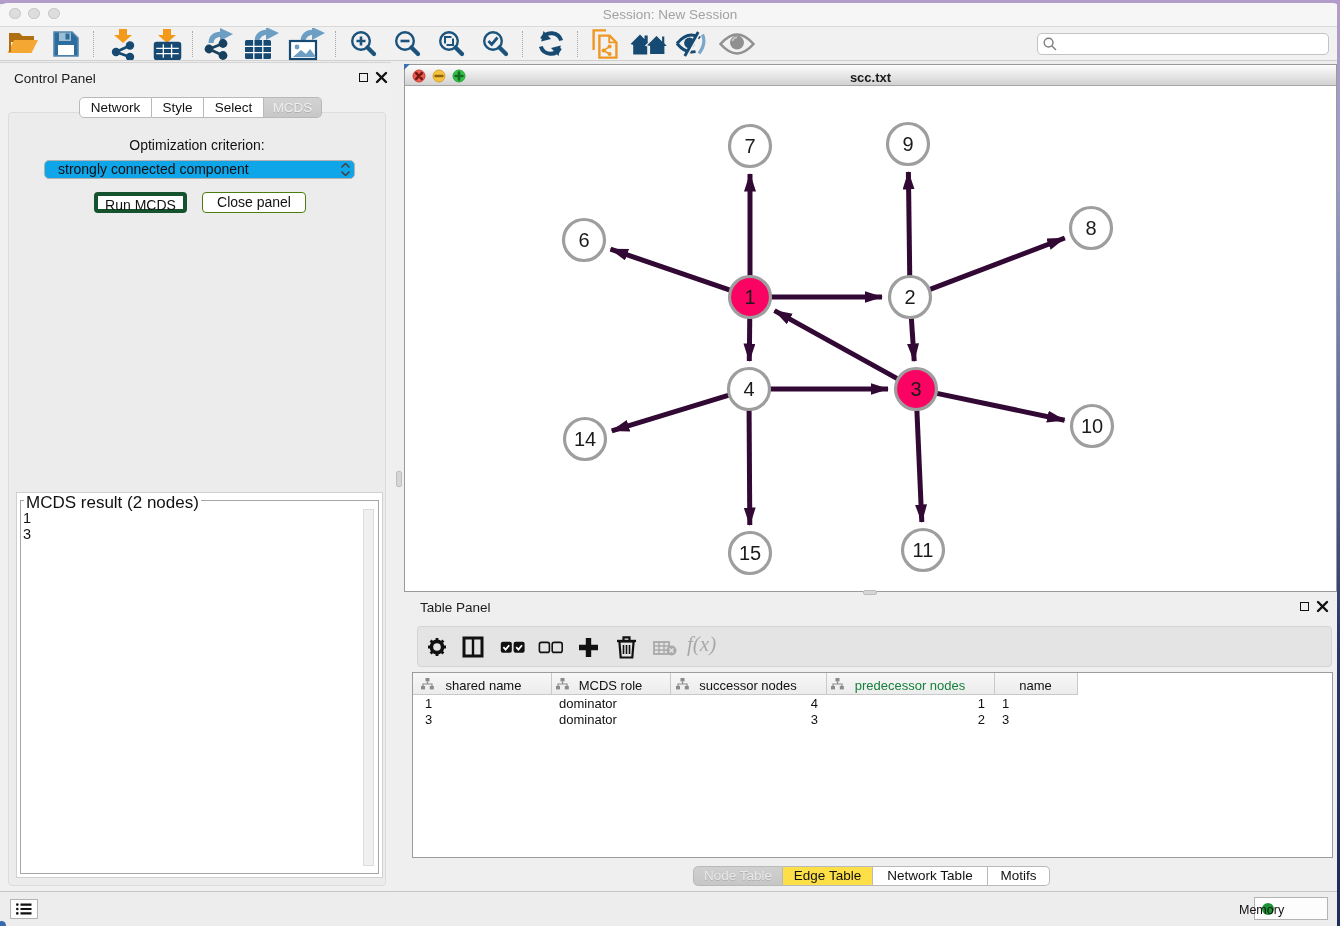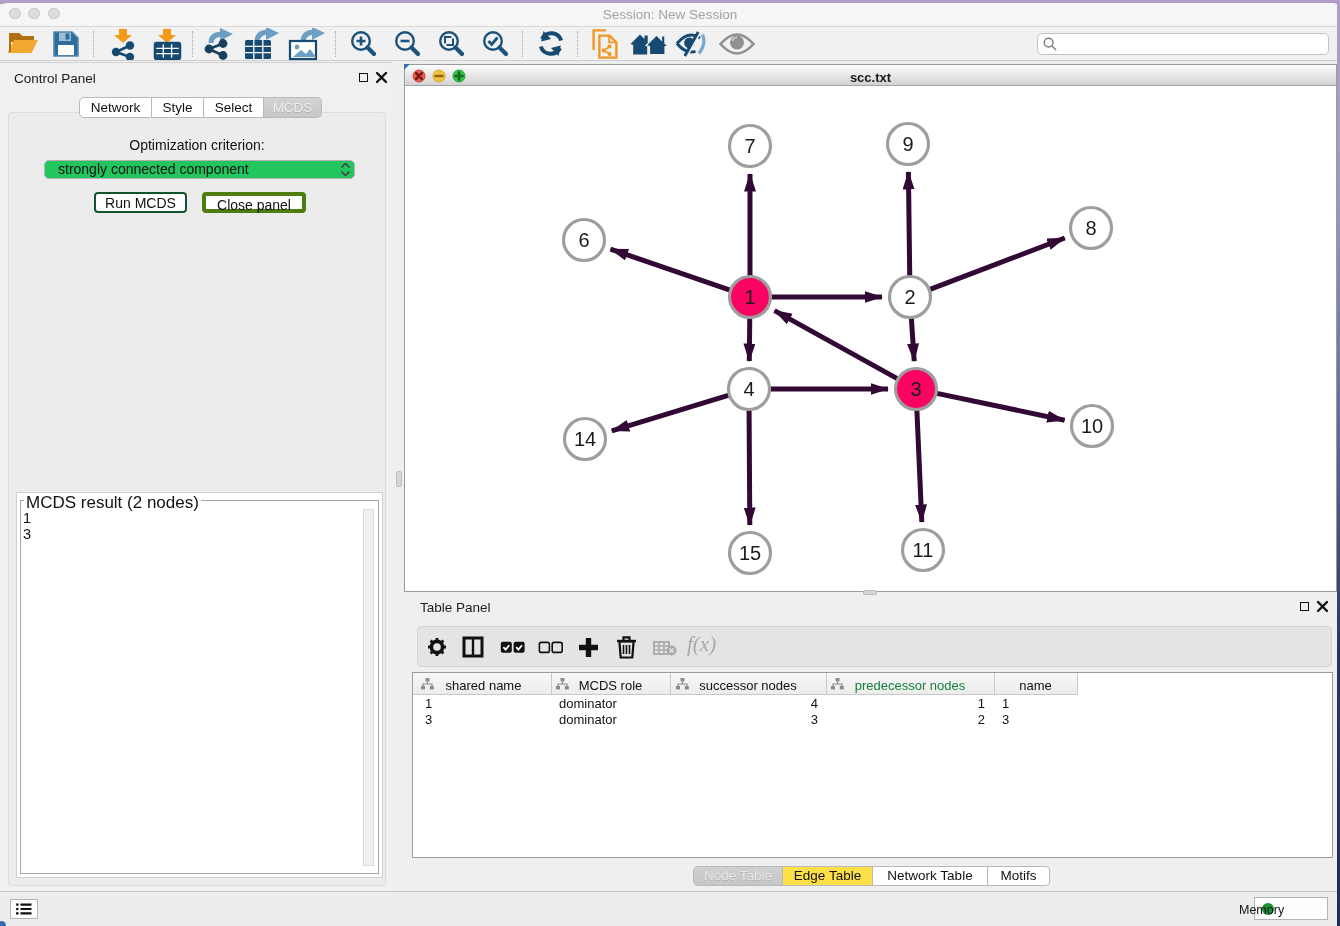--- a/index.html
+++ b/index.html
@@ -137,27 +137,27 @@
   </svg>
 
 <div class="abs" style="left:8px;top:112px;width:378px;height:774px;background:#ececec;border:1px solid #dcdcdc;border-radius:4px"></div>
 
 <div class="abs" style="left:79px;top:97px;width:73px;height:21px;background:#fff;border:1px solid #b9b9b9;border-radius:5px 0 0 5px;font-size:13.5px;color:#111;text-align:center;line-height:19px">Network</div>
 <div class="abs" style="left:152px;top:97px;width:52px;height:21px;background:#fff;border:1px solid #b9b9b9;border-left:none;font-size:13.5px;color:#111;text-align:center;line-height:19px">Style</div>
 <div class="abs" style="left:204px;top:97px;width:60px;height:21px;background:#fff;border:1px solid #b9b9b9;border-left:none;font-size:13.5px;color:#111;text-align:center;line-height:19px">Select</div>
 <div class="abs" style="left:264px;top:97px;width:58px;height:21px;background:linear-gradient(#d3d3d3,#c7c7c7);border:1px solid #b9b9b9;border-left:none;border-radius:0 5px 5px 0;font-size:13.5px;color:#efefef;text-align:center;line-height:19px;text-shadow:0 1px 0 #b0b0b0">MCDS</div>
 
 <div class="abs" style="left:0;top:137px;width:394px;text-align:center;font-size:14px;color:#111">Optimization criterion:</div>
-<div class="abs" style="left:44px;top:160px;width:311px;height:19px;background:#22c55e;border:1px solid #b2b2b2;border-radius:5px;font-size:14px;color:#111;line-height:17px;padding-left:13px">strongly connected component</div>
+<div class="abs" style="left:44px;top:160px;width:311px;height:19px;background:#0ea5e9;border:1px solid #b2b2b2;border-radius:5px;font-size:14px;color:#111;line-height:17px;padding-left:13px">strongly connected component</div>
 <svg class="abs" style="left:340px;top:163px" width="11" height="13" viewBox="0 0 11 13">
  <path d="M1.5 4.5 L5.5 0.5 L9.5 4.5" fill="none" stroke="#444" stroke-width="1.6"></path>
  <path d="M1.5 8.5 L5.5 12.5 L9.5 8.5" fill="none" stroke="#444" stroke-width="1.6"></path>
 </svg>
-<div class="abs" style="left:94px;top:192px;width:93px;height:21px;background:#fff;border:2px solid #14532d;border-radius:4px;font-size:14px;color:#111;text-align:center;line-height:19px">Run MCDS</div>
-<div class="abs" style="left:202px;top:192px;width:104px;height:21px;background:#fff;border:4px solid #4d7c0f;border-radius:4px;font-size:14px;color:#111;text-align:center;line-height:19px">Close panel</div>
+<div class="abs" style="left:94px;top:192px;width:93px;height:21px;background:#fff;border:4px solid #14532d;border-radius:4px;font-size:14px;color:#111;text-align:center;line-height:19px">Run MCDS</div>
+<div class="abs" style="left:202px;top:192px;width:104px;height:21px;background:#fff;border:1px solid #4d7c0f;border-radius:4px;font-size:14px;color:#111;text-align:center;line-height:19px">Close panel</div>
 
 <div class="abs" style="left:16px;top:492px;width:367px;height:386px;background:#fff;border:1px solid #d0d0d0"></div>
 <div class="abs" style="left:20px;top:500px;width:359px;height:374px;border:1px solid #a6a6a6"></div>
 <div class="abs" style="left:24px;top:493px;height:14px;background:#fff;padding:0 2px;font-size:17px;color:#111">MCDS result (2 nodes)</div>
 <div class="abs" style="left:23px;top:510px;font-size:14.5px;color:#111;line-height:16px">1<br>3</div>
 <div class="abs" style="left:363px;top:509px;width:11px;height:357px;background:#f0f0f0;border:1px solid #dcdcdc"></div>
 
 <div class="abs" style="left:391px;top:62px;width:13px;height:829px;background:#efefef"></div>
 <div class="abs" style="left:396px;top:471px;width:6px;height:16px;background:#d6d6d6;border:1px solid #bdbdbd;border-radius:2px"></div>
 

